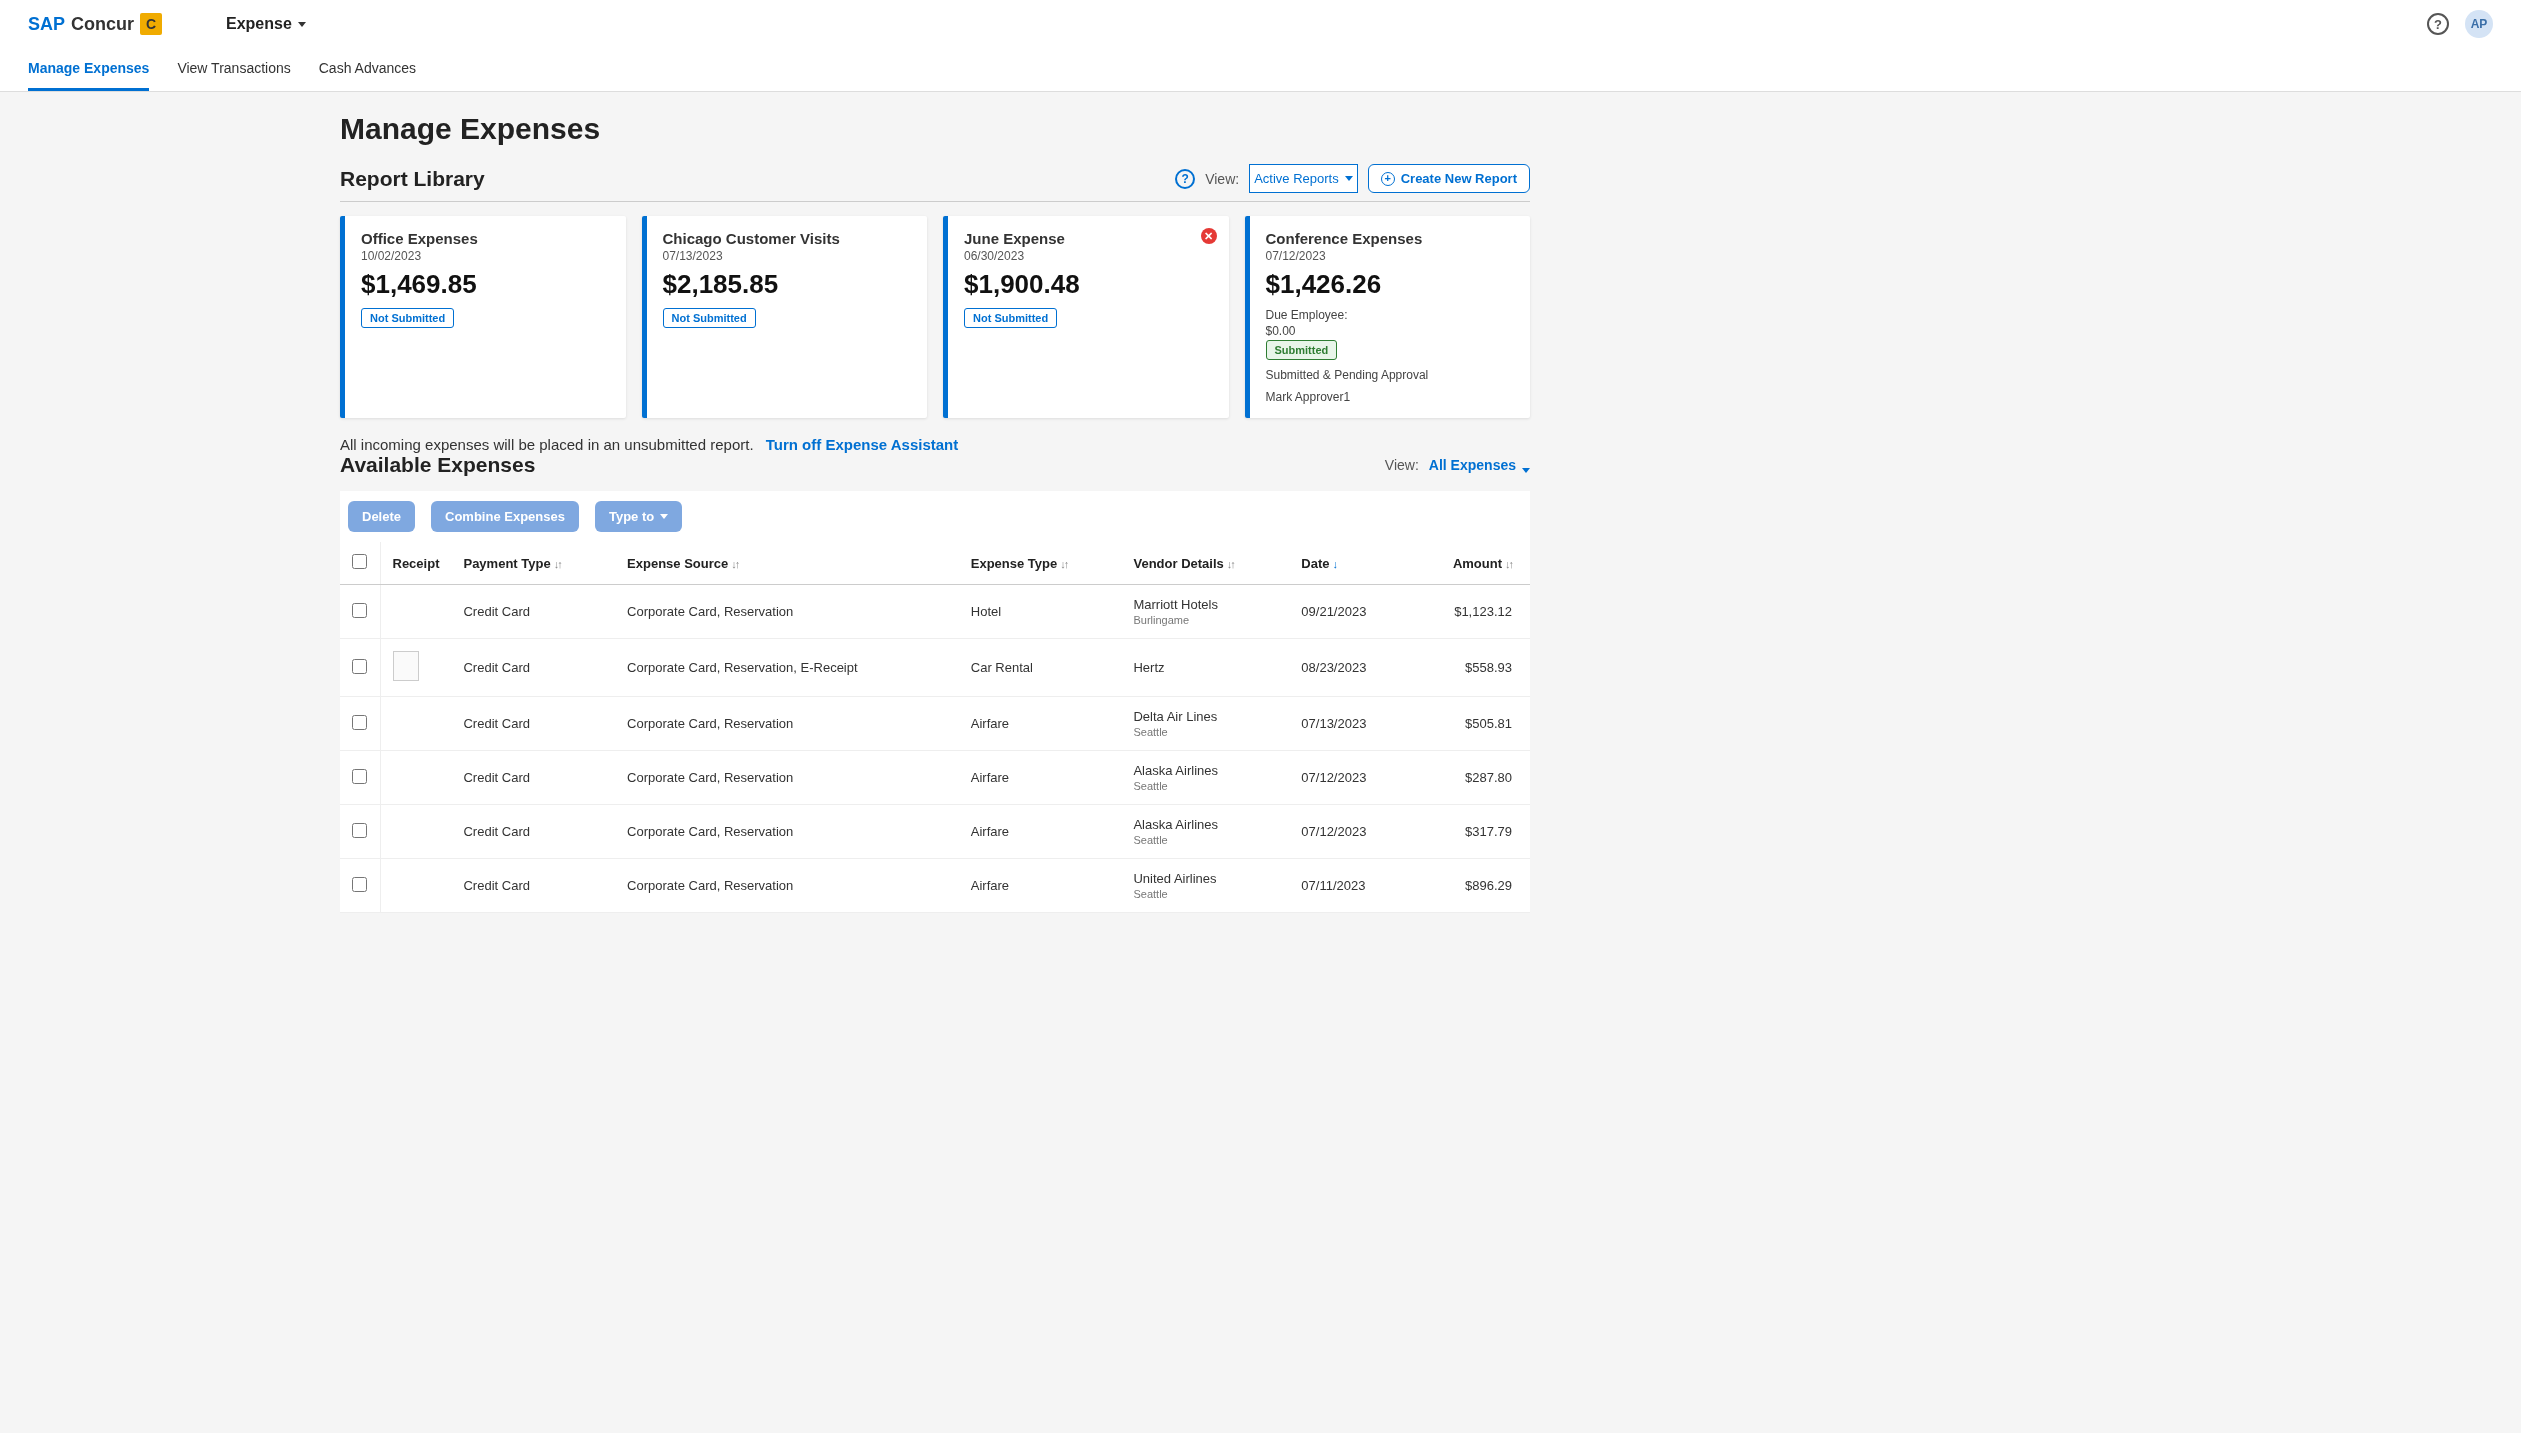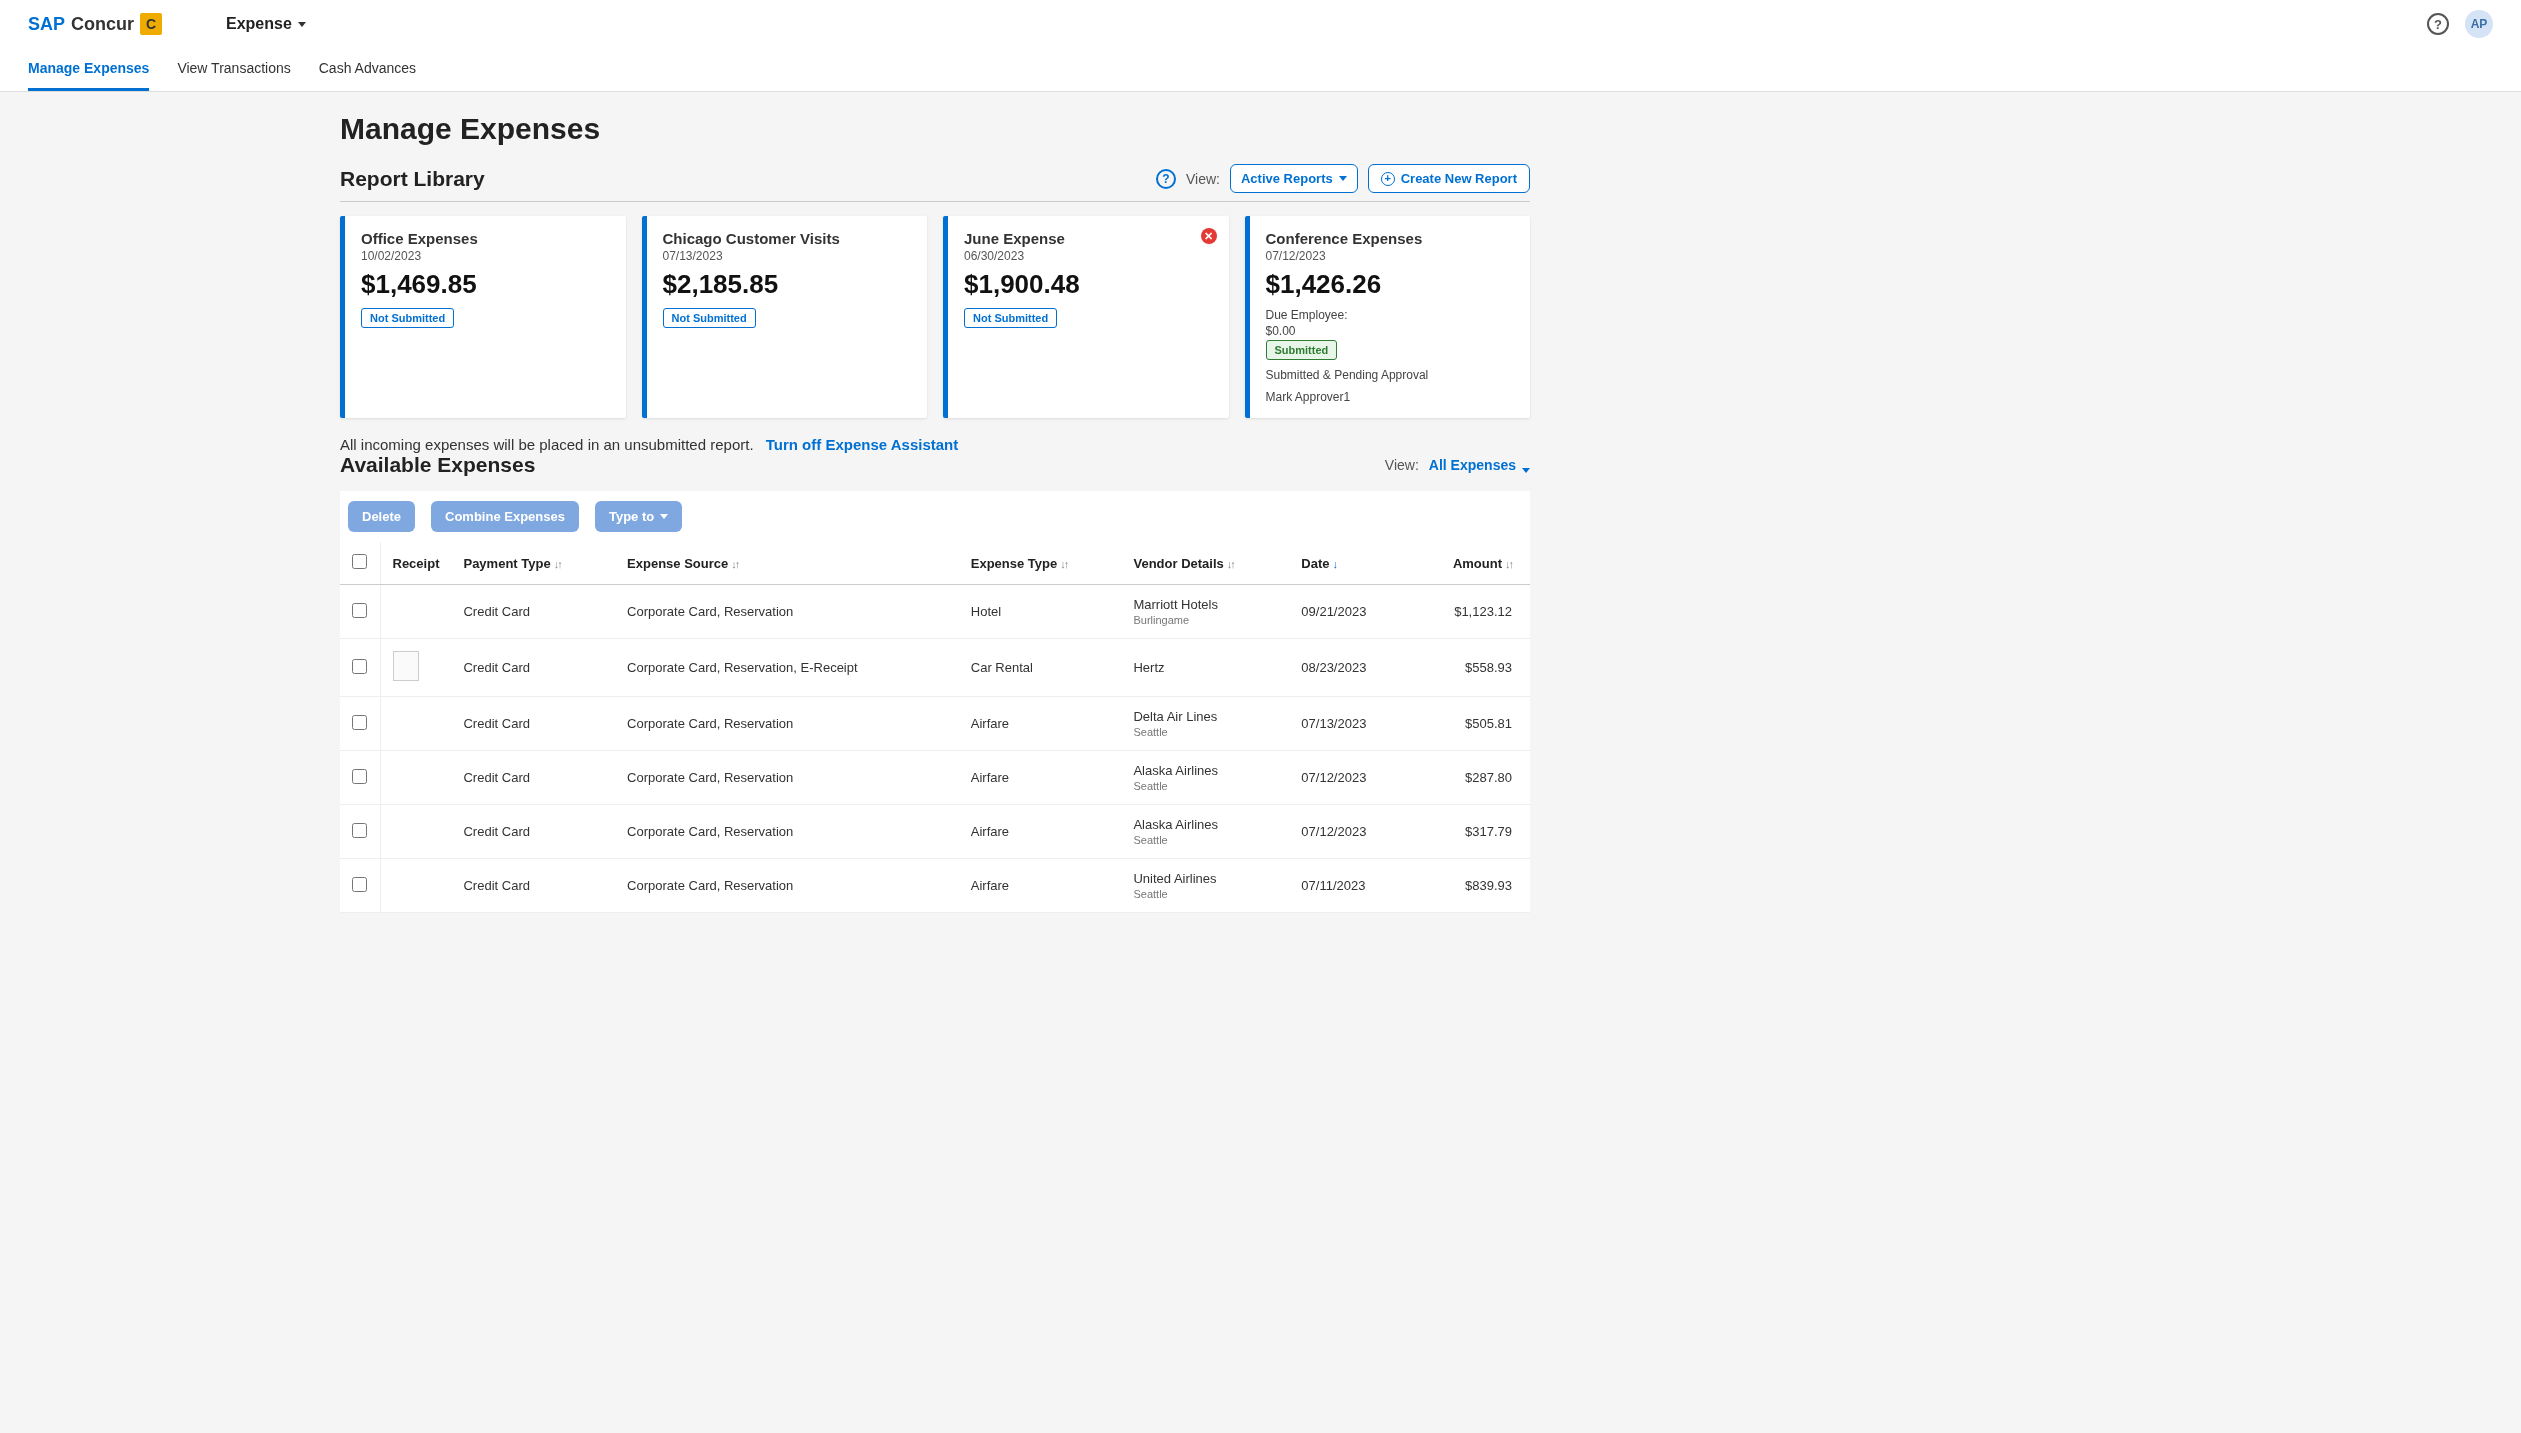--- a/index.html
+++ b/index.html
@@ -58,21 +58,21 @@
 h1.page-title { font-size: 30px; font-weight: 700; margin-bottom: 18px; color: #222; }
 .section-header {
   display: flex; align-items: center; justify-content: space-between;
   border-bottom: 1px solid #ccc; padding-bottom: 8px; margin-bottom: 14px;
 }
 .section-title { font-size: 21px; font-weight: 700; color: #222; }
 .section-controls { display: flex; align-items: center; gap: 10px; }
 .view-label { color: #555; }
 .select-btn {
   border: 1.5px solid #0070D2; color: #0070D2; background: #fff;
-  padding: 6px 10px; border-radius: 6px; font-weight: 700; font-size: 13px;
+  padding: 6px 4px; border-radius: 0; font-weight: 400; font-size: 13px;
   display: inline-flex; align-items: center; gap: 6px; cursor: pointer;
 }
 .create-btn {
   border: 1.5px solid #0070D2; color: #0070D2; background: #fff;
   padding: 6px 12px; border-radius: 6px; font-weight: 600; font-size: 13px;
   display: inline-flex; align-items: center; gap: 6px; cursor: pointer;
 }
 .plus-circle {
   width: 14px; height: 14px; border: 1.5px solid #0070D2; border-radius: 50%;
   display: inline-flex; align-items: center; justify-content: center;
@@ -299,18 +299,18 @@
     <td class="amount">$317.79</td>
           </tr>
           <tr>
     <td class="check"><input type="checkbox" style=""></td>
     <td class="receipt"></td>
     <td>Credit Card</td>
     <td>Corporate Card, Reservation</td>
     <td>Airfare</td>
     <td>United Airlines<div class="vendor-sub">Seattle</div></td>
     <td class="date">07/11/2023</td>
-    <td class="amount">$839.93</td>
+    <td class="amount">$896.29</td>
           </tr>
         </tbody>
     </table>
   </div>
 </div>
 
 </body></html>

